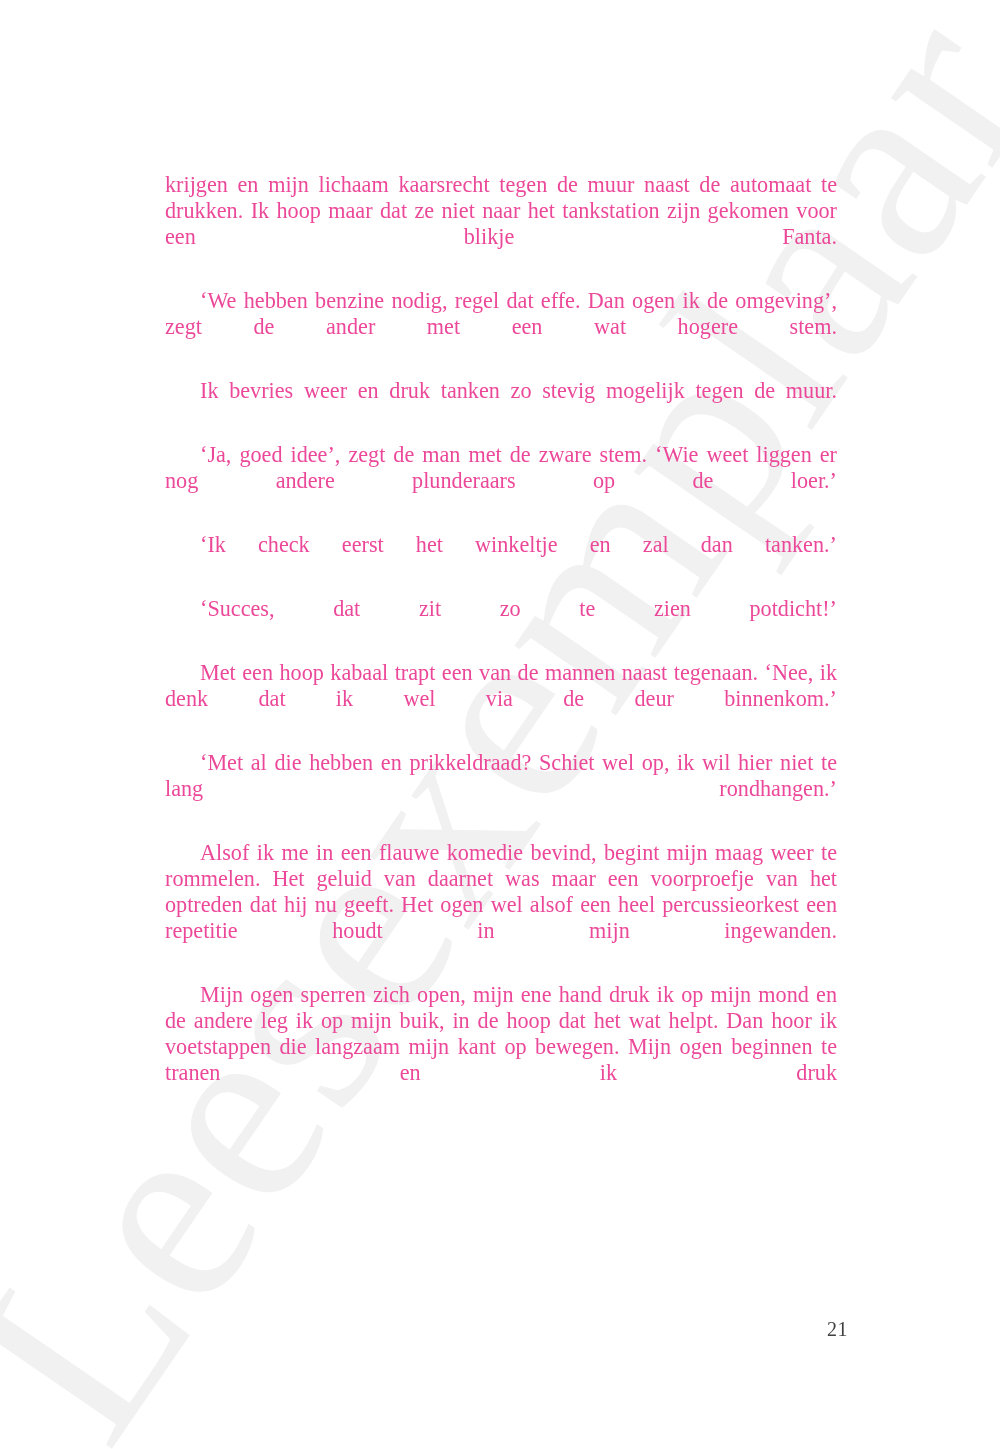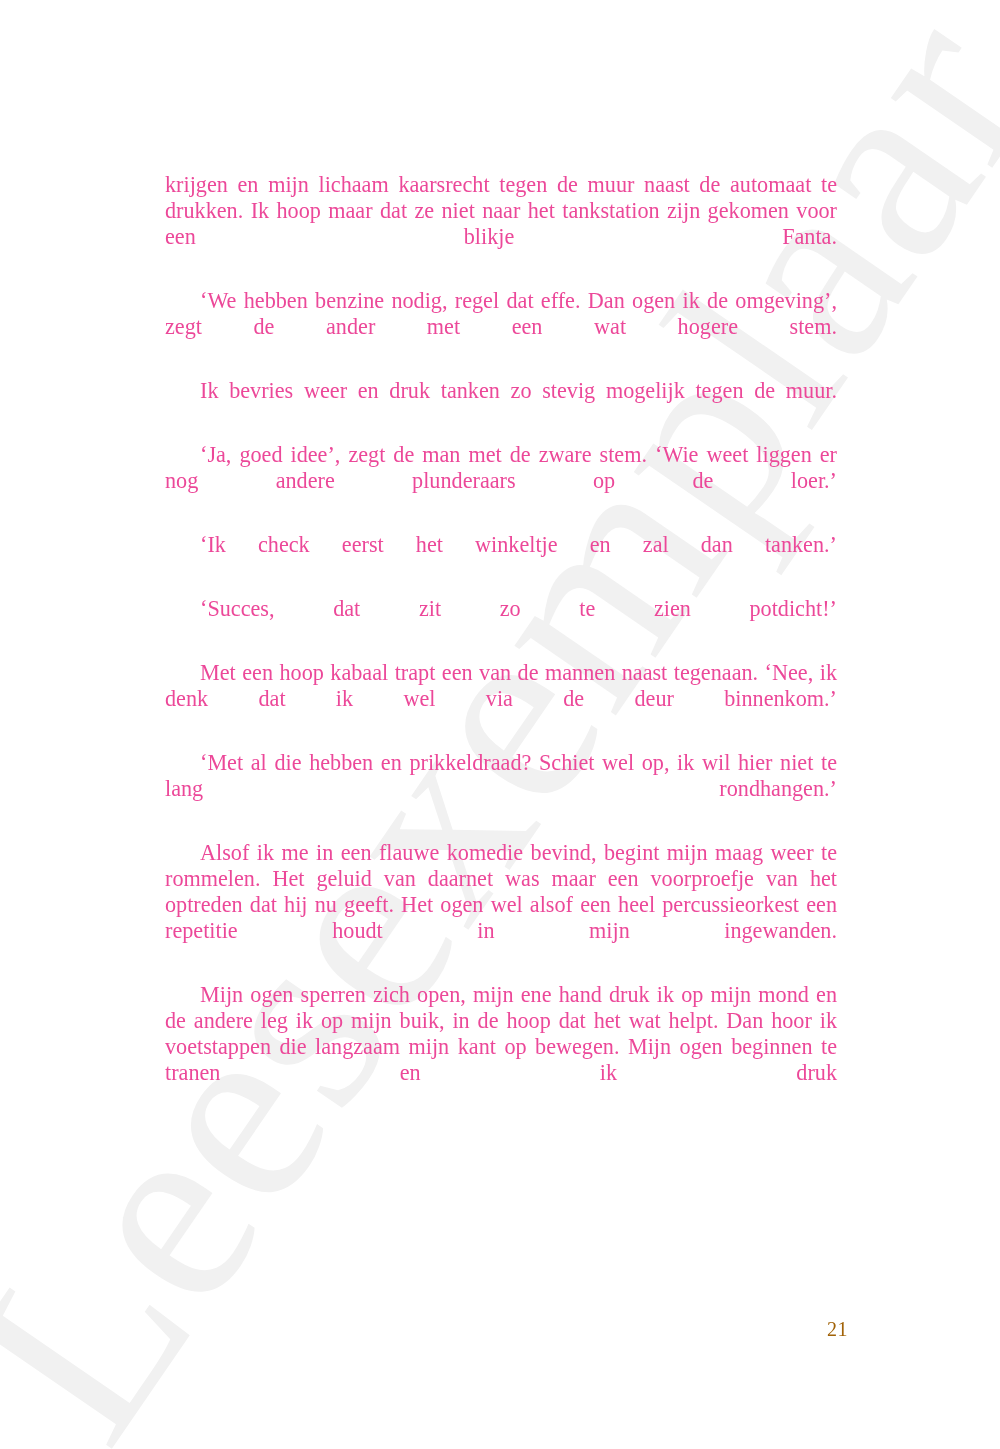--- a/index.html
+++ b/index.html
@@ -75,21 +75,21 @@
 
   
   #page-number {
     position: absolute;
     left: 0;
     top: 1316px;
     width: 848px;
     text-align: right;
     font-size: 20px;
     line-height: 26px;
-    color: #a16207;
+    color: #404040;
     font-variant-numeric: oldstyle-nums;
     letter-spacing: 0.5px;
     z-index: 2;
   }
 </style>
 </head>
 <body>
 
 <div id="page" style="background: rgb(255, 255, 255);">
 

